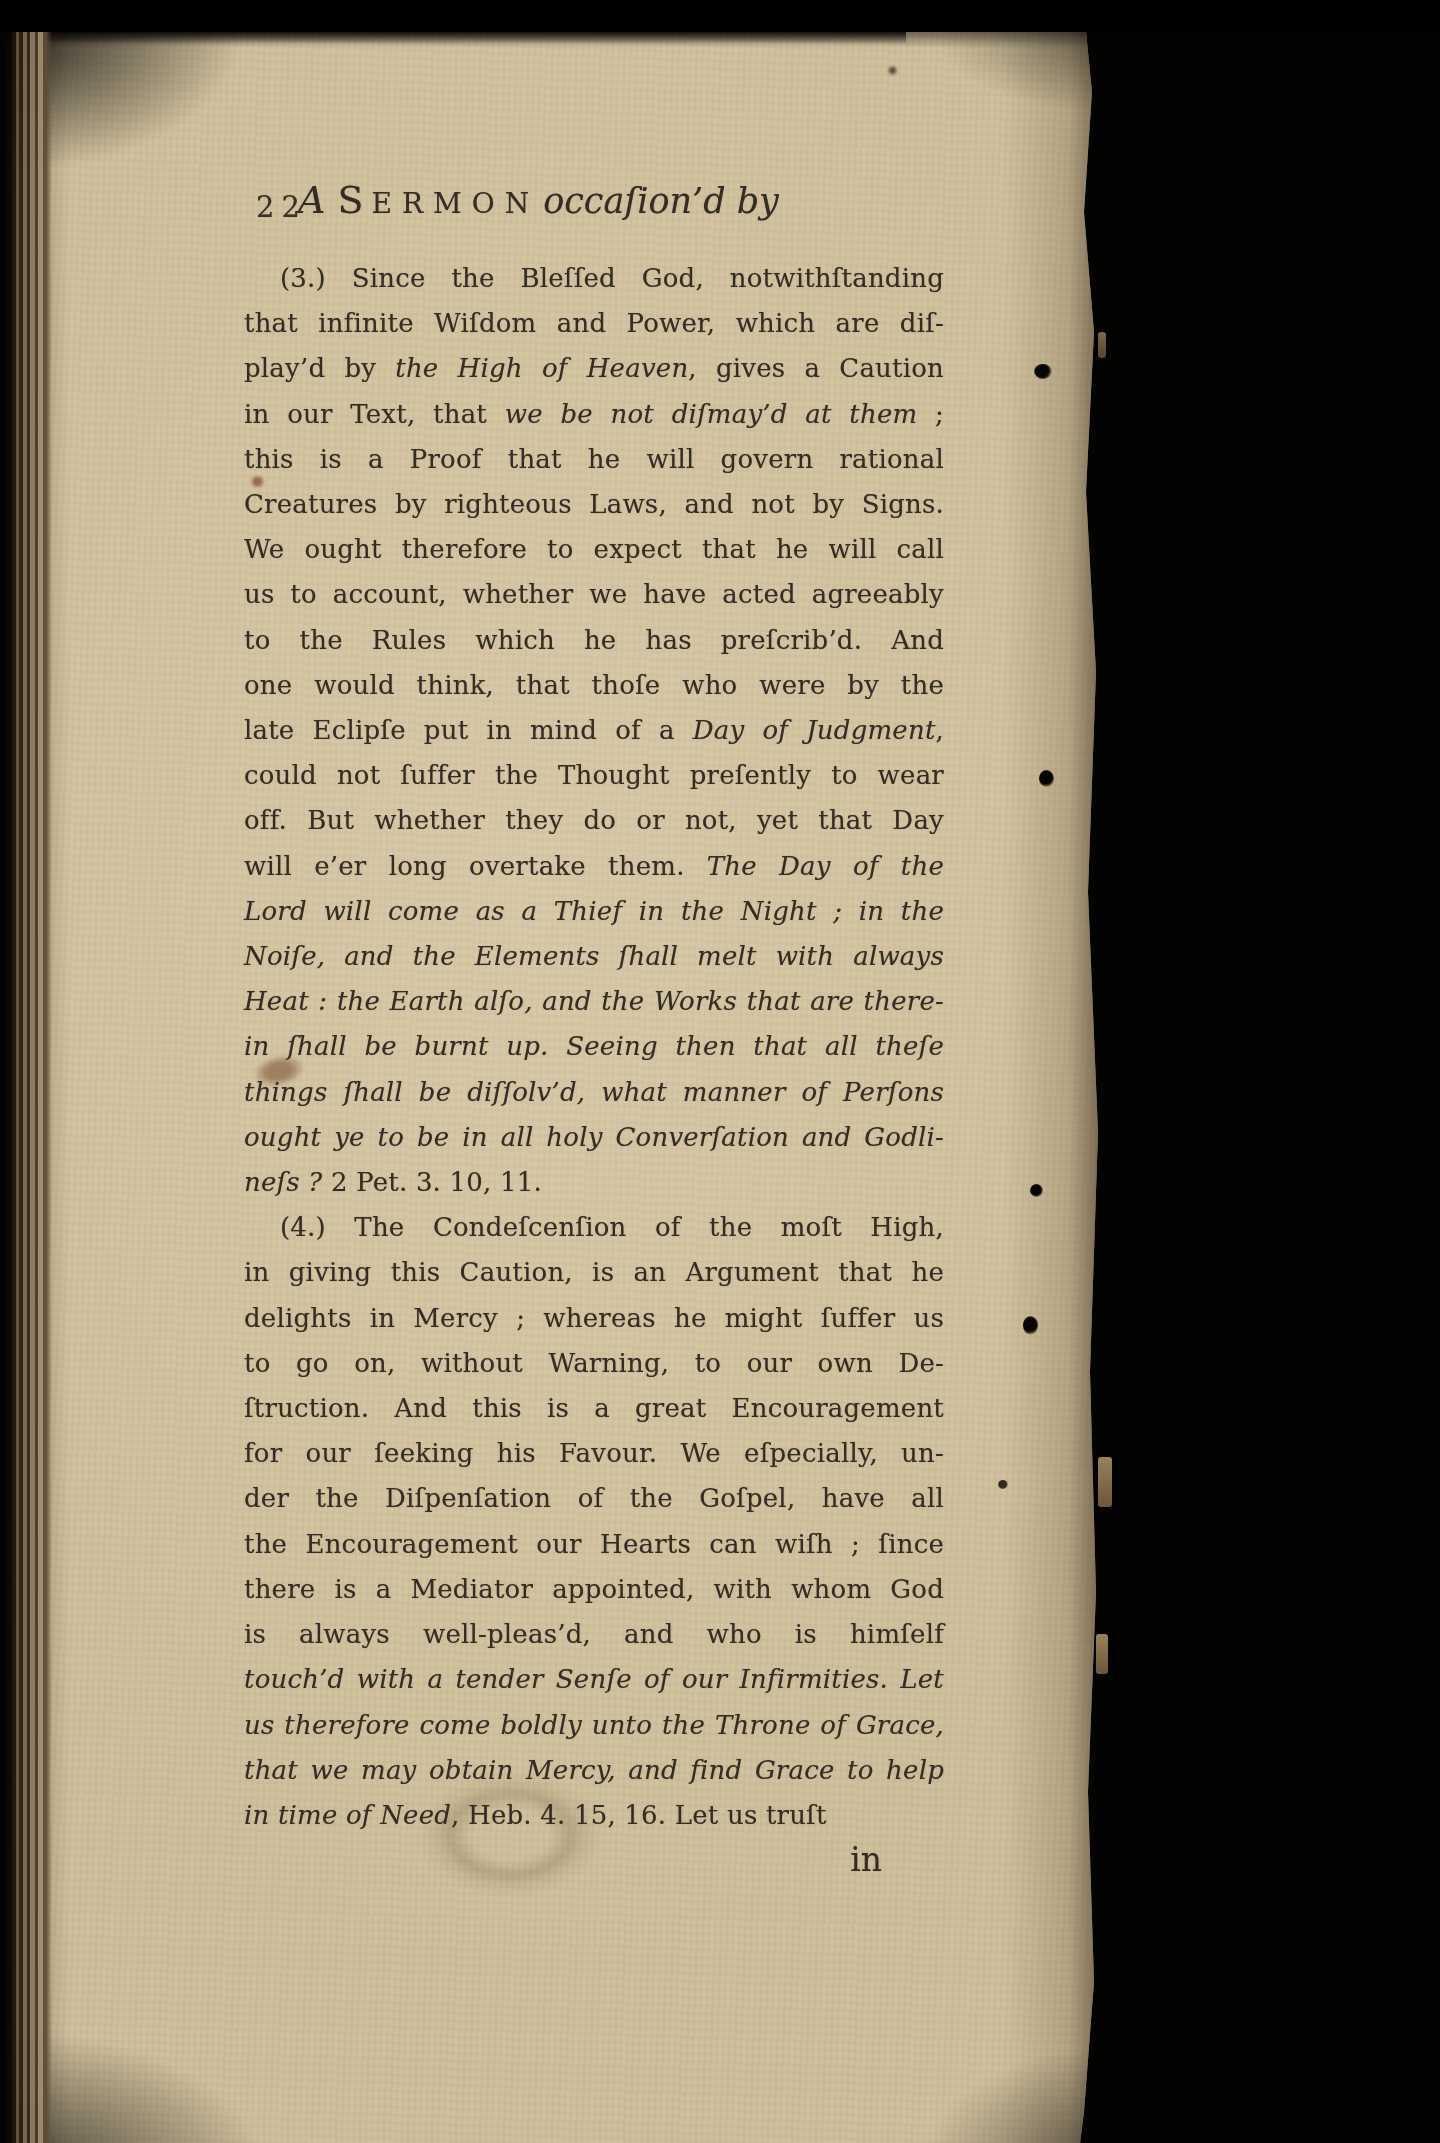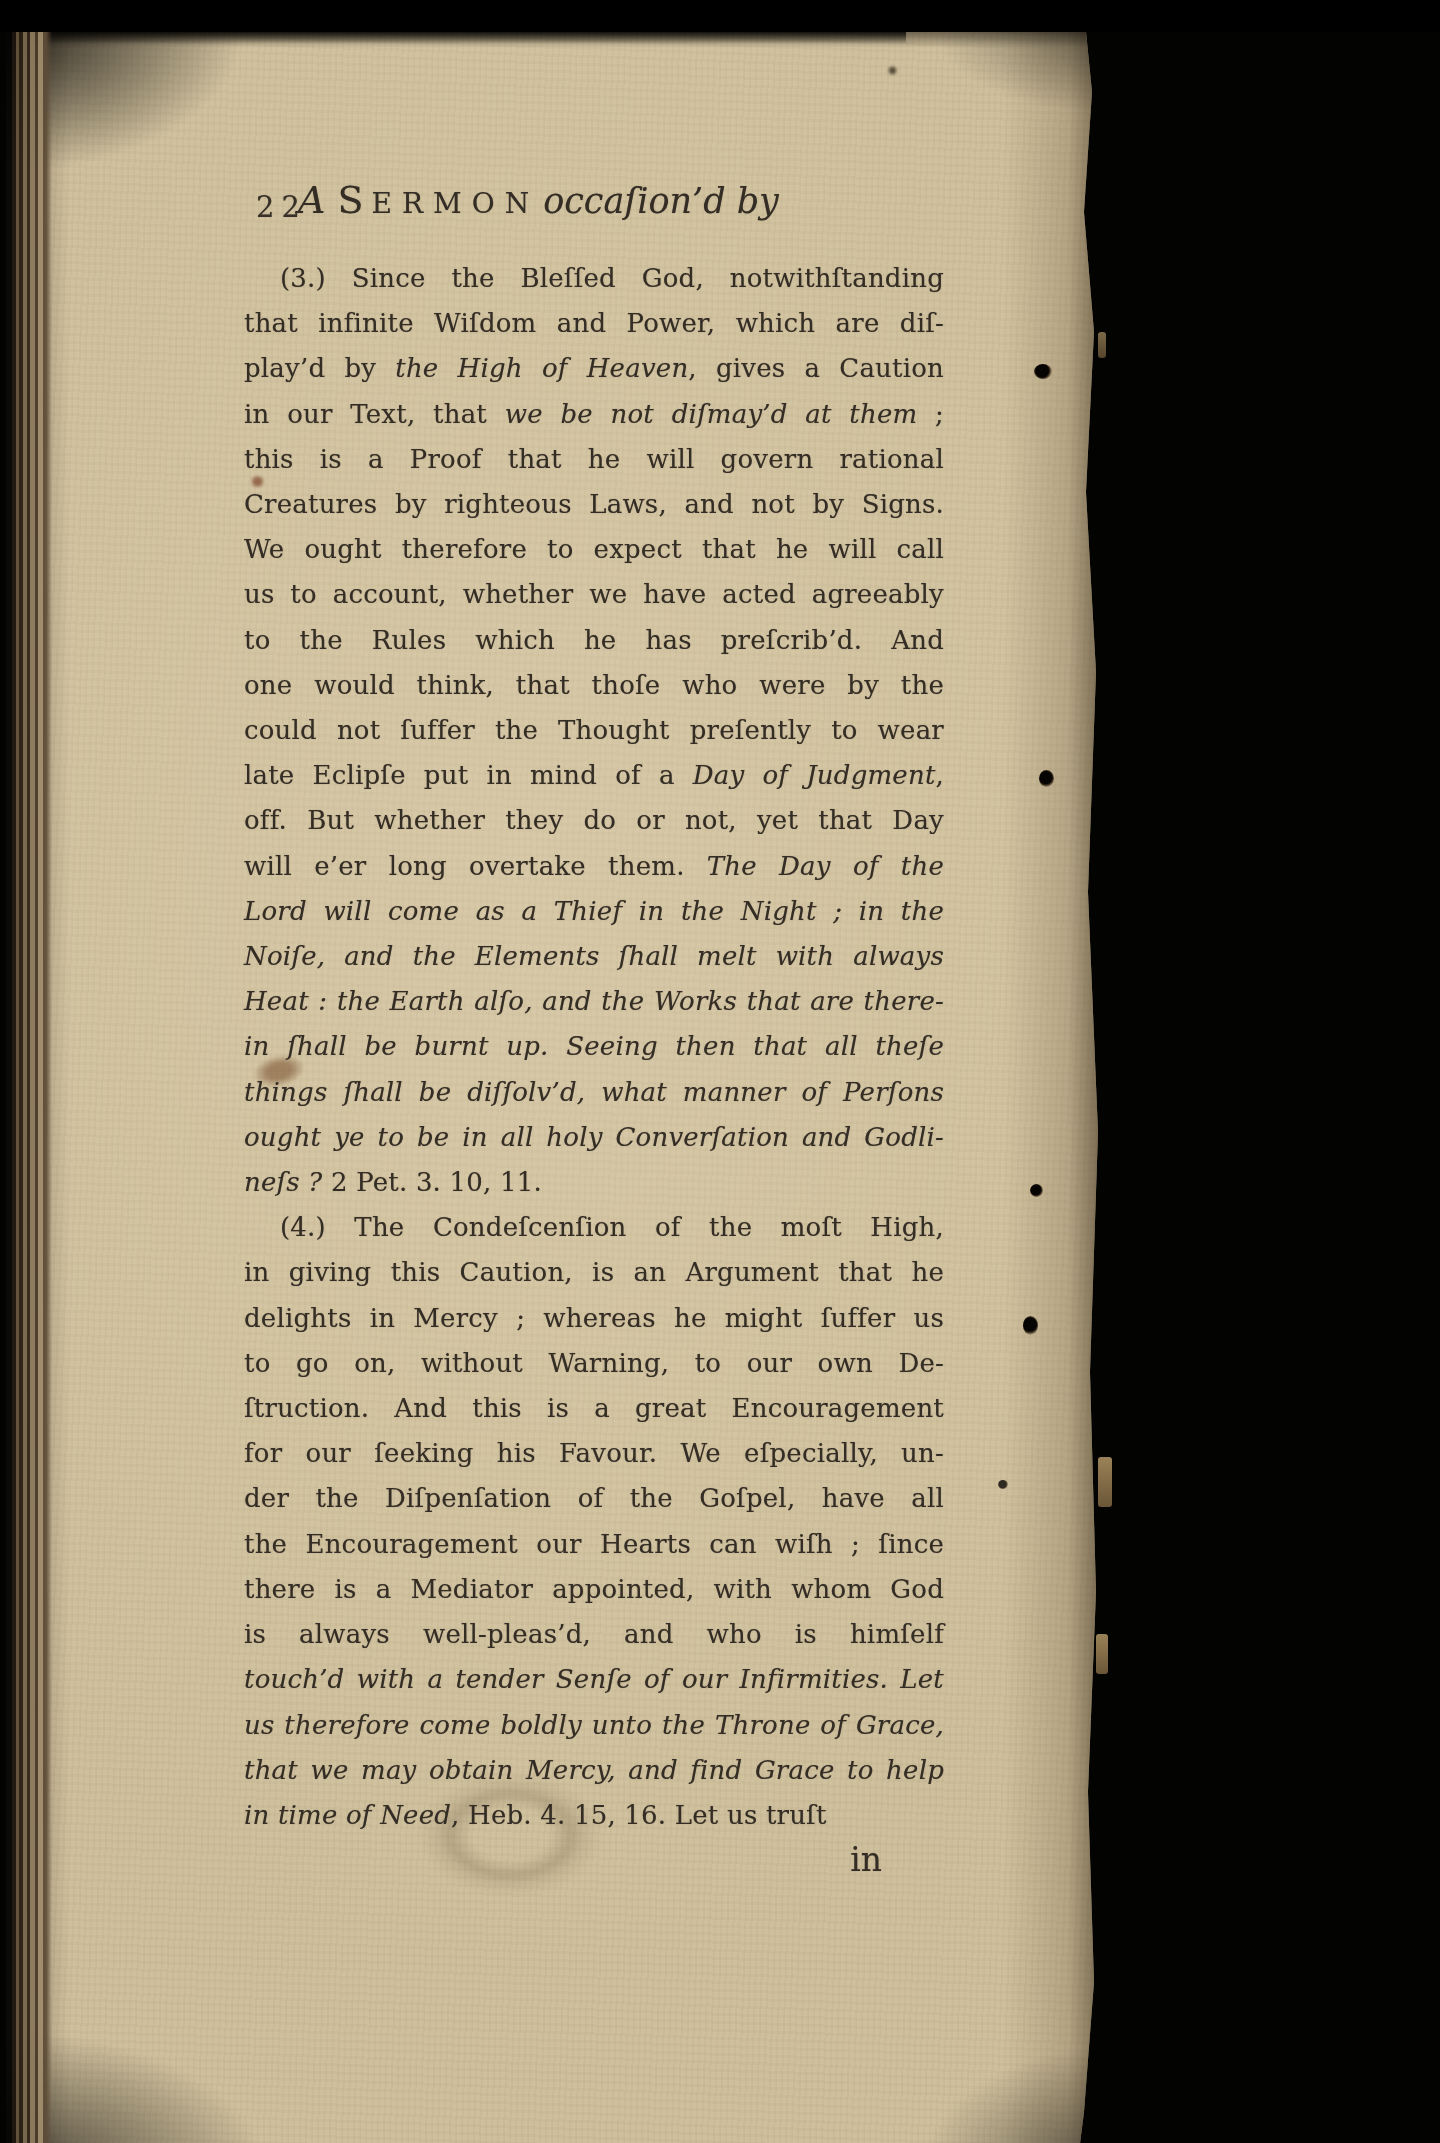--- a/index.html
+++ b/index.html
@@ -111,22 +111,22 @@
           <div class="line first"><span>(3.) Since the Bleſſed God, notwithſtanding</span></div>
           <div class="line"><span>that infinite Wiſdom and Power, which are diſ-</span></div>
           <div class="line"><span>play’d by </span><span class="it">the High of Heaven</span><span>, gives a Caution</span></div>
           <div class="line"><span>in our Text, that </span><span class="it">we be not diſmay’d at them</span><span> ;</span></div>
           <div class="line"><span>this is a Proof that he will govern rational</span></div>
           <div class="line"><span>Creatures by righteous Laws, and not by Signs.</span></div>
           <div class="line"><span>We ought therefore to expect that he will call</span></div>
           <div class="line"><span>us to account, whether we have acted agreeably</span></div>
           <div class="line"><span>to the Rules which he has preſcrib’d. And</span></div>
           <div class="line"><span>one would think, that thoſe who were by the</span></div>
+          <div class="line"><span>late Eclipſe put in mind of a </span><span class="it">Day of Judgment</span><span>,</span></div>
           <div class="line"><span>could not ſuffer the Thought preſently to wear</span></div>
-          <div class="line"><span>late Eclipſe put in mind of a </span><span class="it">Day of Judgment</span><span>,</span></div>
           <div class="line"><span>off. But whether they do or not, yet that Day</span></div>
           <div class="line"><span>will e’er long overtake them. </span><span class="it">The Day of the</span></div>
           <div class="line"><span class="it">Lord will come as a Thief in the Night ; in the</span></div>
           <div class="line"><span class="it">Noiſe, and the Elements ſhall melt with always</span></div>
           <div class="line"><span class="it">Heat : the Earth alſo, and the Works that are there-</span></div>
           <div class="line"><span class="it">in ſhall be burnt up. Seeing then that all theſe</span></div>
           <div class="line"><span class="it">things ſhall be diſſolv’d, what manner of Perſons</span></div>
           <div class="line"><span class="it">ought ye to be in all holy Converſation and Godli-</span></div>
           <div class="line no-just"><span class="it">neſs ?</span><span> 2 Pet. 3. 10, 11.</span></div>
         </div>

